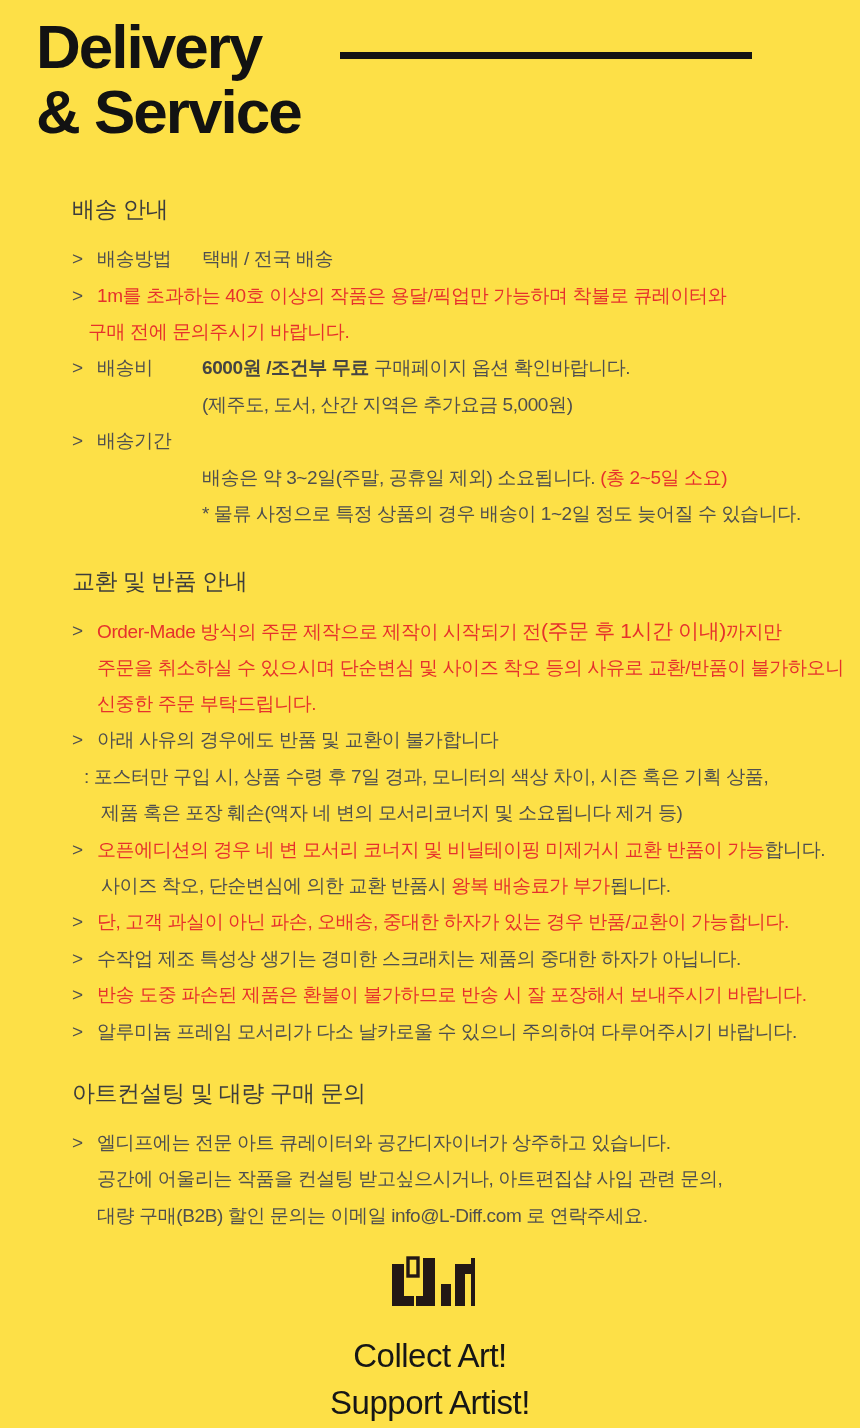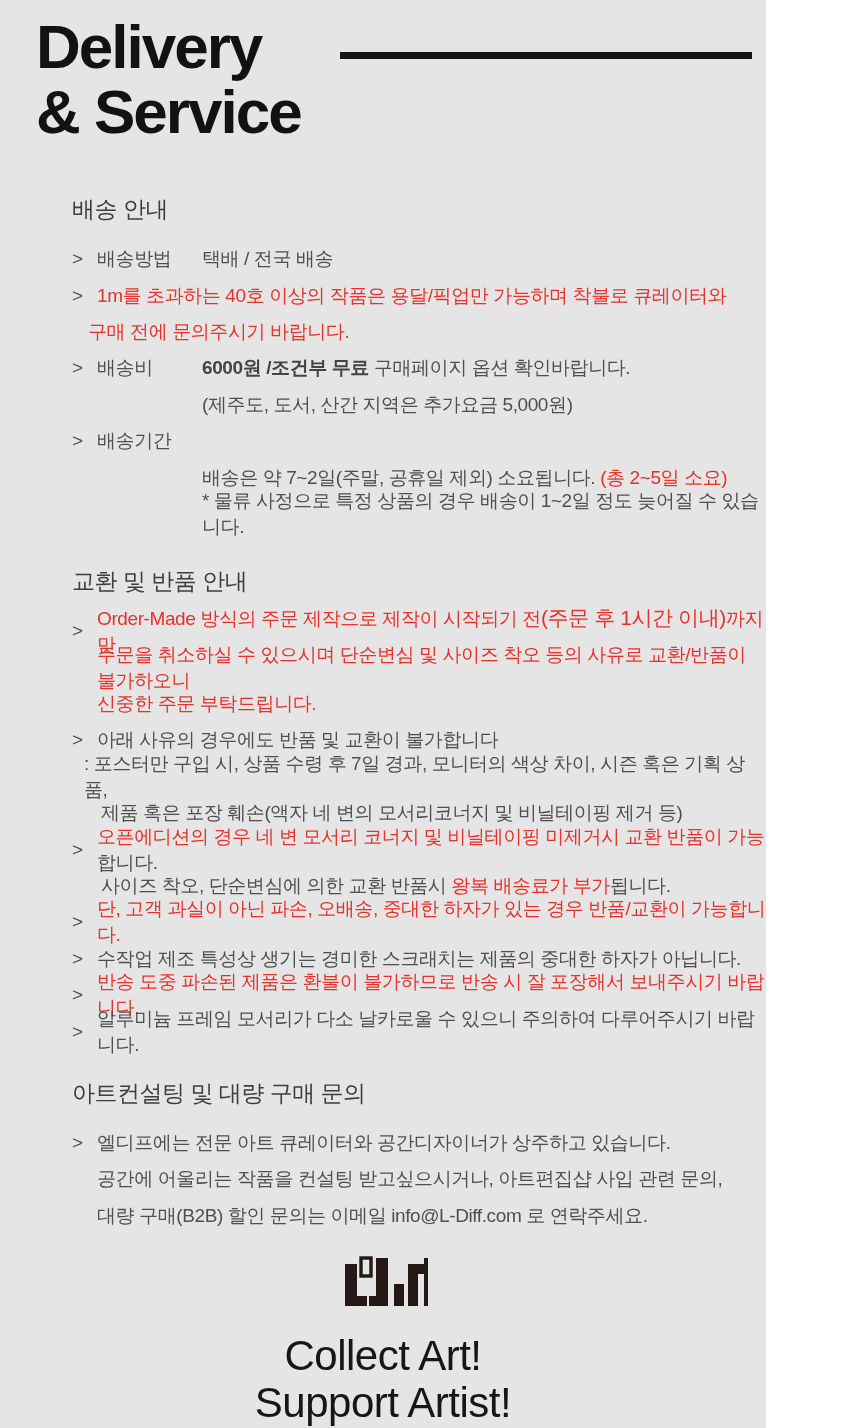--- a/index.html
+++ b/index.html
@@ -1,17 +1,17 @@
 <!DOCTYPE html>
 <html><head>
 <meta charset="utf-8">
 <style>
   html,body{margin:0;padding:0;background:#ffffff;}
   .page{
-    width:766px;height:1428px;background:#e5e5e5;overflow:hidden;position:relative;
+    width:860px;height:1428px;background:#fde047;overflow:hidden;position:relative;
     font-family:"Liberation Sans","DejaVu Sans",sans-serif;color:#4f4f4f;
   }
   
   .hdr{position:relative;height:146px;padding:14px 0 0 36px;box-sizing:content-box;}
   .hdr h1{margin:0;font-size:62px;line-height:65px;font-weight:800;color:#121212;letter-spacing:-2px;}
   .hdr .rule{position:absolute;left:340px;top:52px;width:412px;height:7px;background:#141414;}
   
   .sec{padding-left:72px;}
   .sec-title{margin:34px 0 16px 0;font-size:23px;font-weight:500;color:#3d3d3d;letter-spacing:-0.5px;}
   .sec.last .sec-title{margin-top:28px;}
@@ -25,21 +25,21 @@
   .sm{font-size:21px;}
   
   .cont1{padding-left:16px;}   
   .cont2{padding-left:25px;}   
   .colon{padding-left:12px;}   
   .cont3{padding-left:29px;}   
   .val{padding-left:130px;}    
   
   .logo-wrap{margin-top:22px;text-align:center;}
   .logo-wrap svg{display:inline-block;}
-  .tagline{margin-top:18px;text-align:center;font-size:42px;line-height:47px;color:#161616;letter-spacing:-0.5px;}
+  .tagline{margin-top:18px;text-align:center;font-size:33px;line-height:47px;color:#161616;letter-spacing:-0.5px;}
 </style>
 </head>
 <body>
 
 <div class="page">
 
   <div class="hdr">
     <h1>
       <span>Delivery</span><br>
       <span>&amp; Service</span>
@@ -74,21 +74,21 @@
     <div class="line val">
       <span class="txt">(제주도, 도서, 산간 지역은 추가요금 5,000원)</span>
     </div>
 
     <div class="line">
       <span class="b">&gt;</span>
       <span class="lab">배송기간</span>
     </div>
 
     <div class="line val">
-      <span class="txt"><span>배송은 약 7~2일(주말, 공휴일 제외) 소요됩니다. </span><span class="red">(총 2~5일 소요)</span></span>
+      <span class="txt"><span>배송은 약 3~2일(주말, 공휴일 제외) 소요됩니다. </span><span class="red">(총 2~5일 소요)</span></span>
     </div>
 
     <div class="line val">
       <span class="txt">* 물류 사정으로 특정 상품의 경우 배송이 1~2일 정도 늦어질 수 있습니다.</span>
     </div>
   </div>
 
   <div class="sec">
     <h2 class="sec-title">교환 및 반품 안내</h2>
 
@@ -108,21 +108,21 @@
     <div class="line">
       <span class="b">&gt;</span>
       <span class="txt">아래 사유의 경우에도 반품 및 교환이 불가합니다</span>
     </div>
 
     <div class="line colon">
       <span class="txt">: 포스터만 구입 시, 상품 수령 후 7일 경과, 모니터의 색상 차이, 시즌 혹은 기획 상품,</span>
     </div>
 
     <div class="line cont3">
-      <span class="txt">제품 혹은 포장 훼손(액자 네 변의 모서리코너지 및 비닐테이핑 제거 등)</span>
+      <span class="txt">제품 혹은 포장 훼손(액자 네 변의 모서리코너지 및 소요됩니다 제거 등)</span>
     </div>
 
     <div class="line">
       <span class="b">&gt;</span>
       <span class="txt"><span class="red">오픈에디션의 경우 네 변 모서리 코너지 및 비닐테이핑 미제거시 교환 반품이 가능</span><span>합니다.</span></span>
     </div>
 
     <div class="line cont3">
       <span class="txt"><span>사이즈 착오, 단순변심에 의한 교환 반품시 </span><span class="red">왕복 배송료가 부가</span><span>됩니다.</span></span>
     </div>

